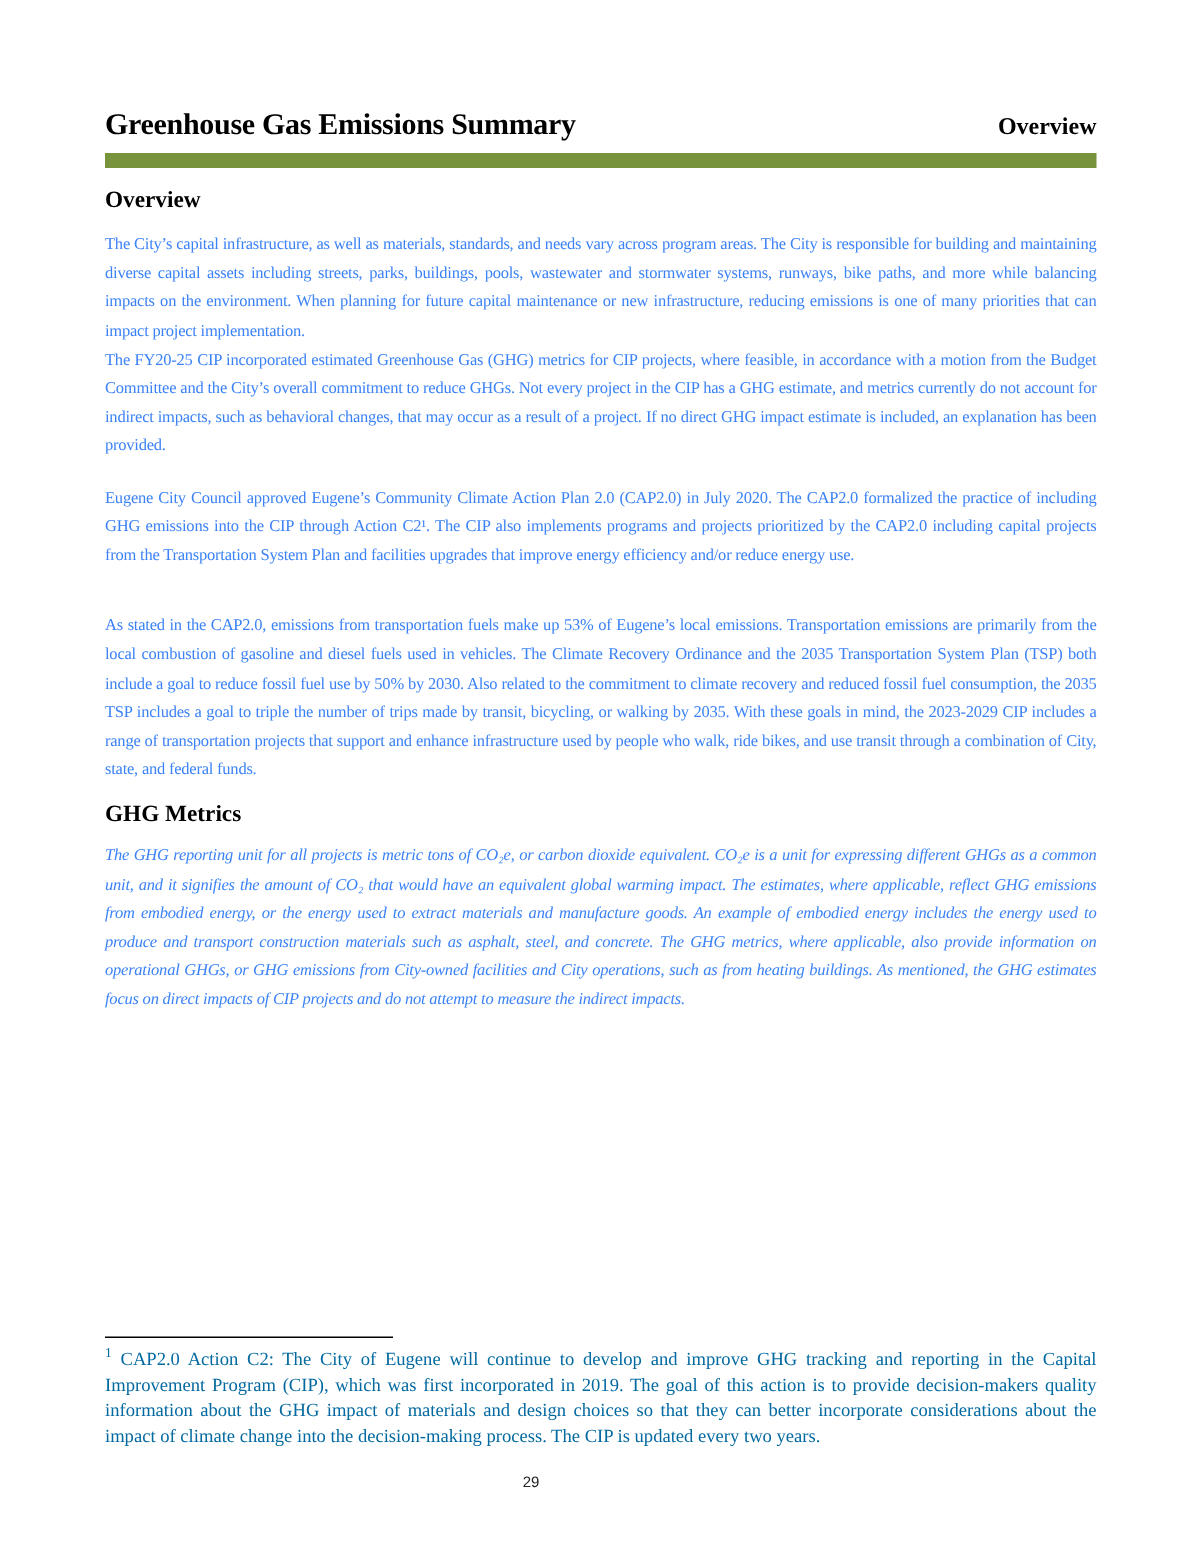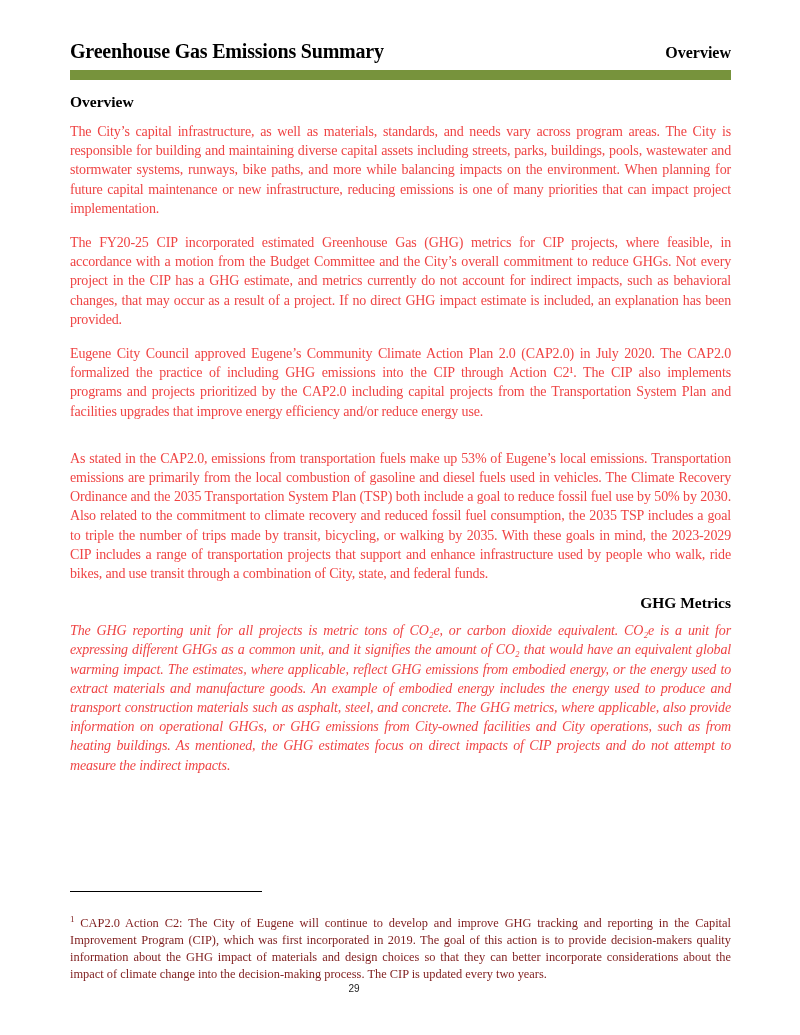--- a/index.html
+++ b/index.html
@@ -9,21 +9,21 @@
     height: 1035px;
     font-family: "Liberation Serif", "DejaVu Serif", serif;
     color: #1a1a1a;
     position: relative;
     overflow: hidden;
   }
   .page {
     position: relative;
     width: 800px;
     height: 1035px;
-    padding: 40px 69px 0 70px;
+    padding: 72px 69px 0 70px;
   }
   
   .header-row {
     display: flex;
     justify-content: space-between;
     align-items: flex-end;
   }
   .doc-title {
     font-size: 20px;
     font-weight: bold;
@@ -43,50 +43,50 @@
     background: #77933C;
   }
   
   h2.section-heading {
     font-size: 15.5px;
     font-weight: bold;
     line-height: 16px;
     color: #000000;
   }
   .h-overview { margin-top: 14px; }
-  .h-metrics  { margin-top: 12px; text-align: right; }
+  .h-metrics  { margin-top: 12px; }
   p.body-para {
-    font-size: 14px;
+    font-size: 11px;
     line-height: 19.2px;
     text-align: justify;
     letter-spacing: -0.15px;
-    color: #ef4444;
+    color: #3b82f6;
   }
   .p1 { margin-top: 12px; }
-  .p2 { margin-top: 15px; }
+  .p2 { }
   .p3 { margin-top: 15px; }
   .p4 { margin-top: 28px; }
   .p5 { margin-top: 10px; font-style: italic; }
   
   .footnote-block {
     position: absolute;
     top: 891px;
     left: 70px;
     right: 69px;
   }
   .footnote-rule {
     width: 192px;
     border-top: 1.5px solid #000000;
   }
   p.footnote-text {
-    margin-top: 23px;
+    margin-top: 6px;
     font-size: 12.4px;
     line-height: 17px;
     text-align: justify;
-    color: #7f1d1d;
+    color: #0369a1;
   }
   p.footnote-text sup {
     font-size: 9px;
     line-height: 0;
     vertical-align: super;
   }
   .page-number {
     position: absolute;
     top: 983px;
     left: 0;

